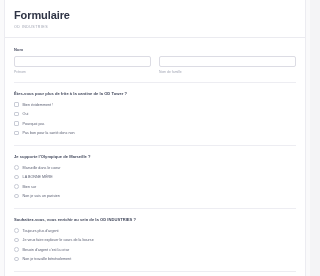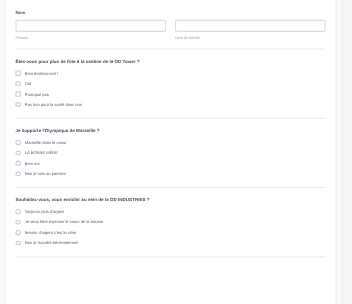--- a/index.html
+++ b/index.html
@@ -149,20 +149,24 @@
     background: #ededf2;
     width: 100%;
   }
 </style>
 </head>
 <body>
 
 <div class="page">
   <div class="card">
 
+    <div class="form-header">
+      <div class="form-title">Formulaire</div>
+      <div class="form-subtitle">OD INDUSTRIES</div>
+    </div>
 
     <div class="form-body">
 
       <div class="field-block">
         <div class="field-label">Nom</div>
         <div class="name-row">
           <div class="name-col">
             <input class="text-input" type="text" placeholder="" style="">
             <div class="sub-label">Prénom</div>
           </div>

